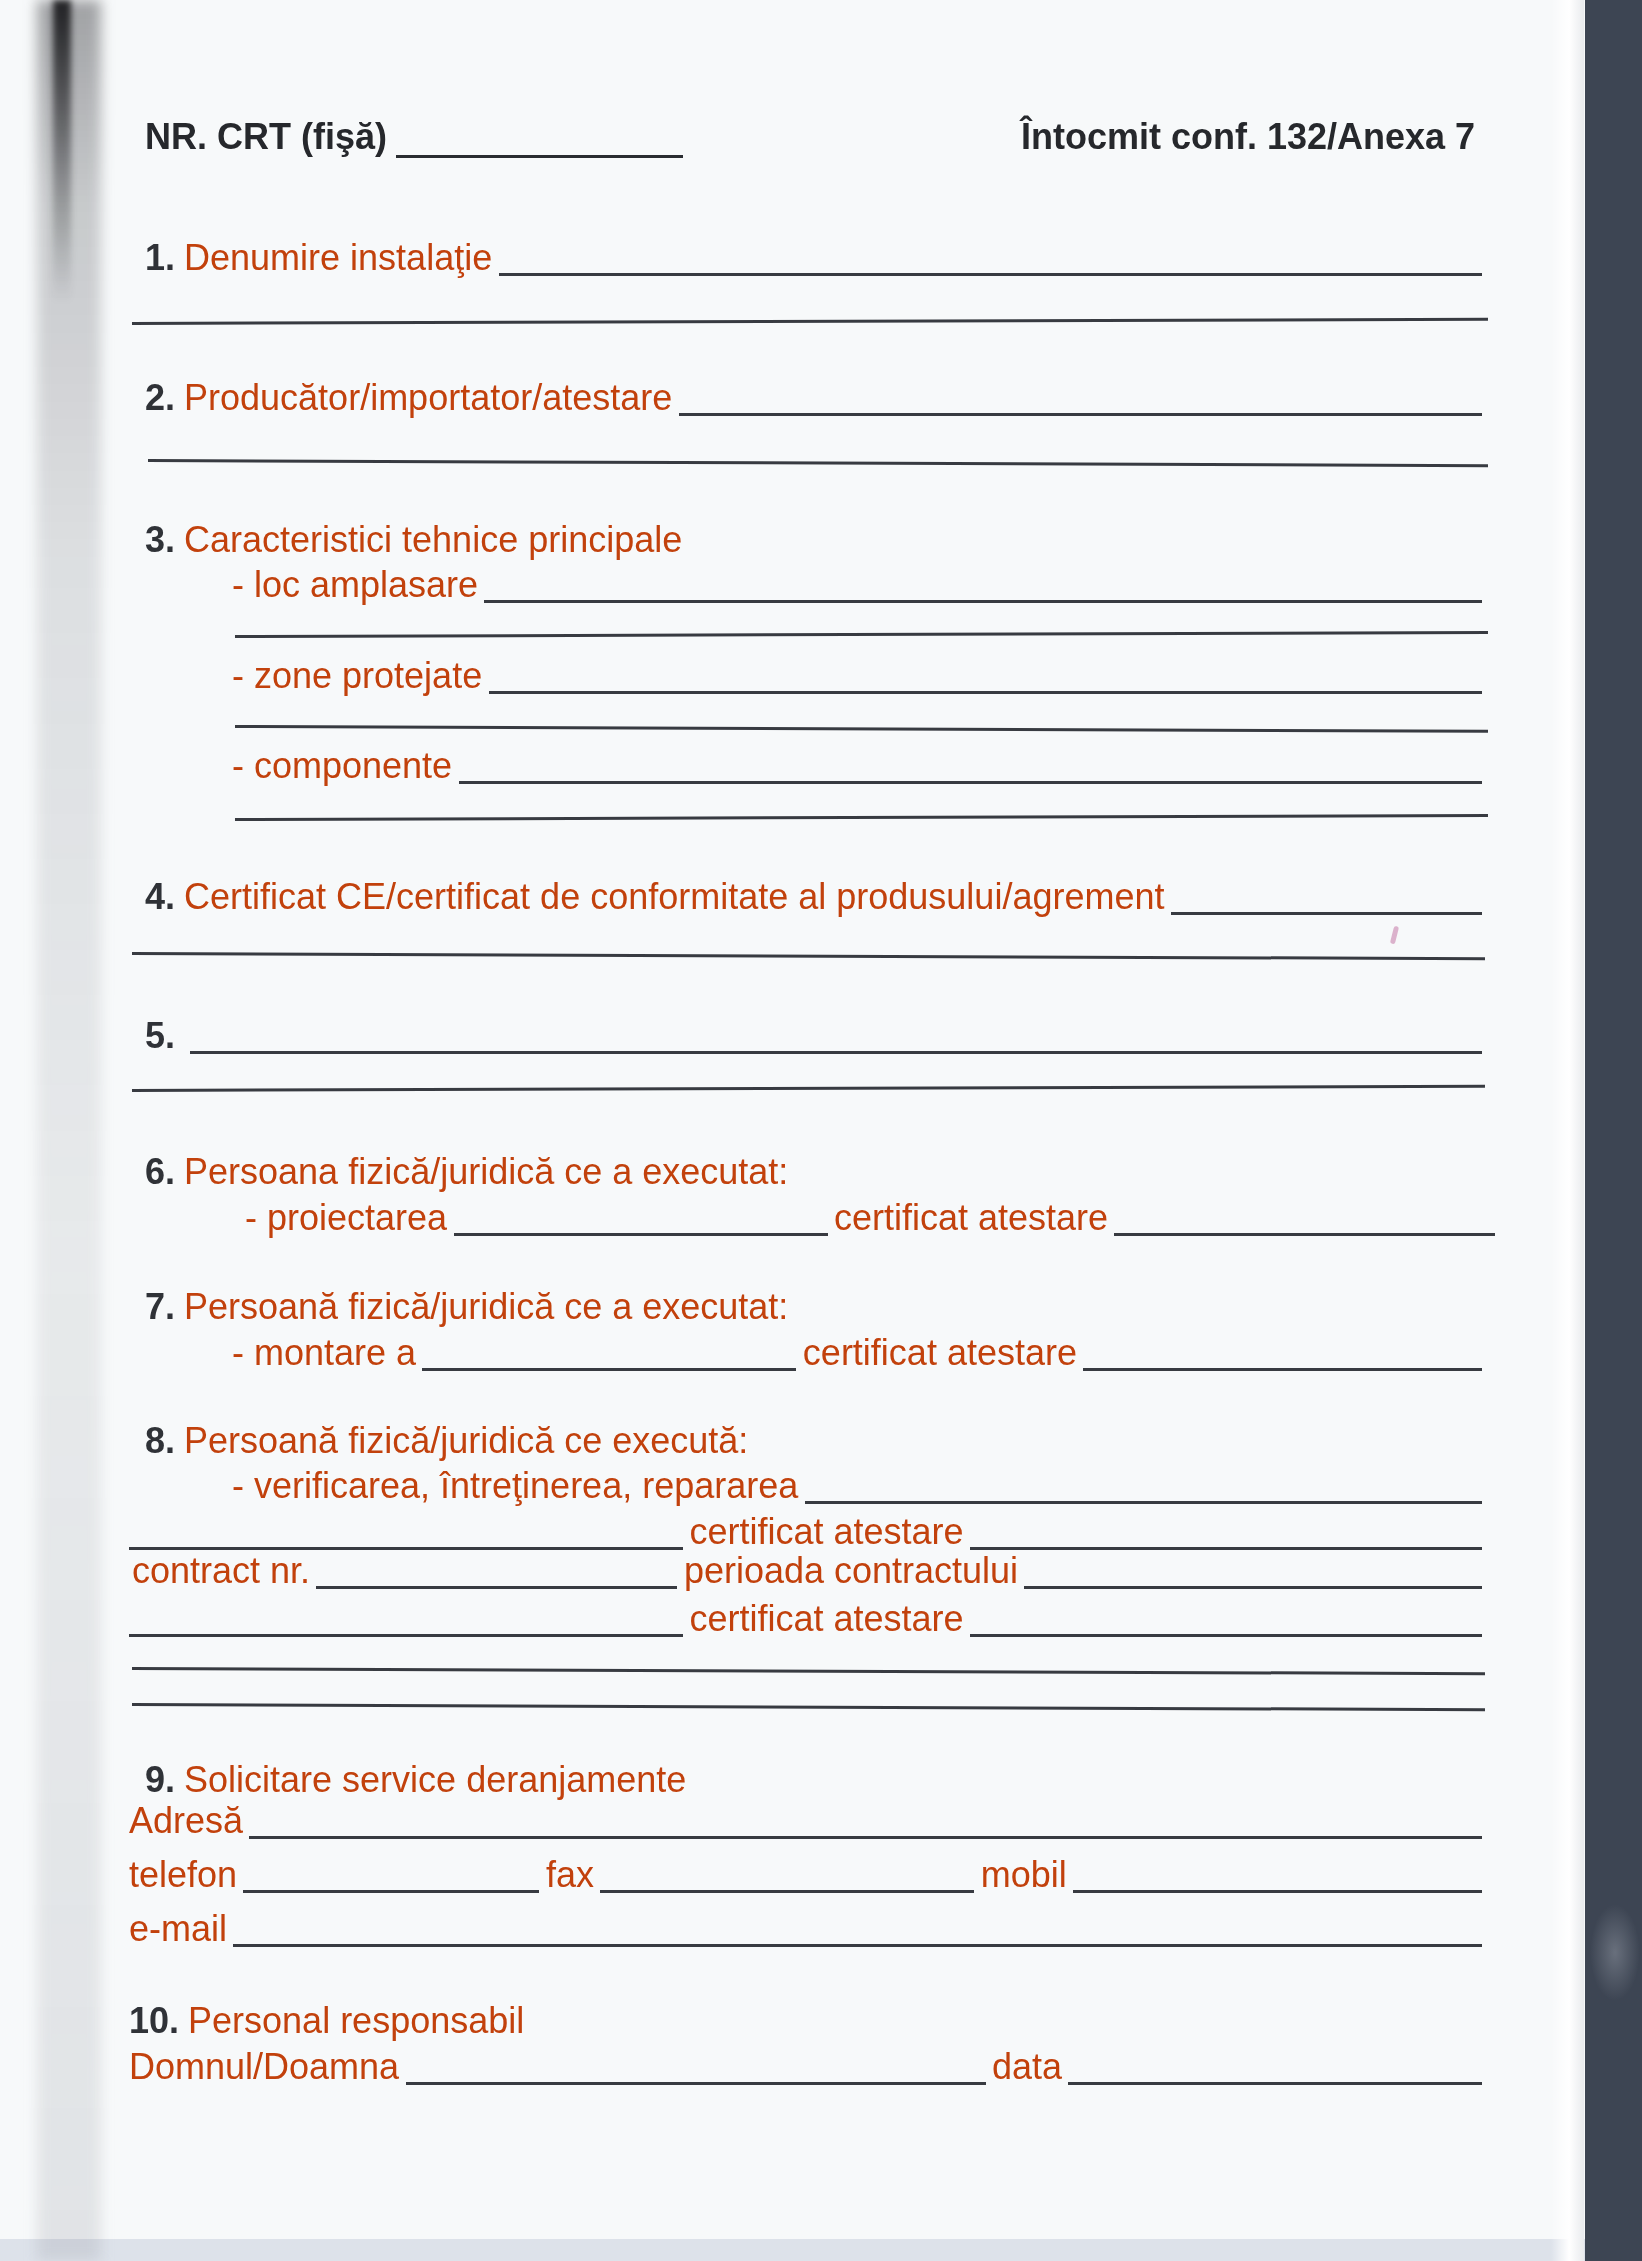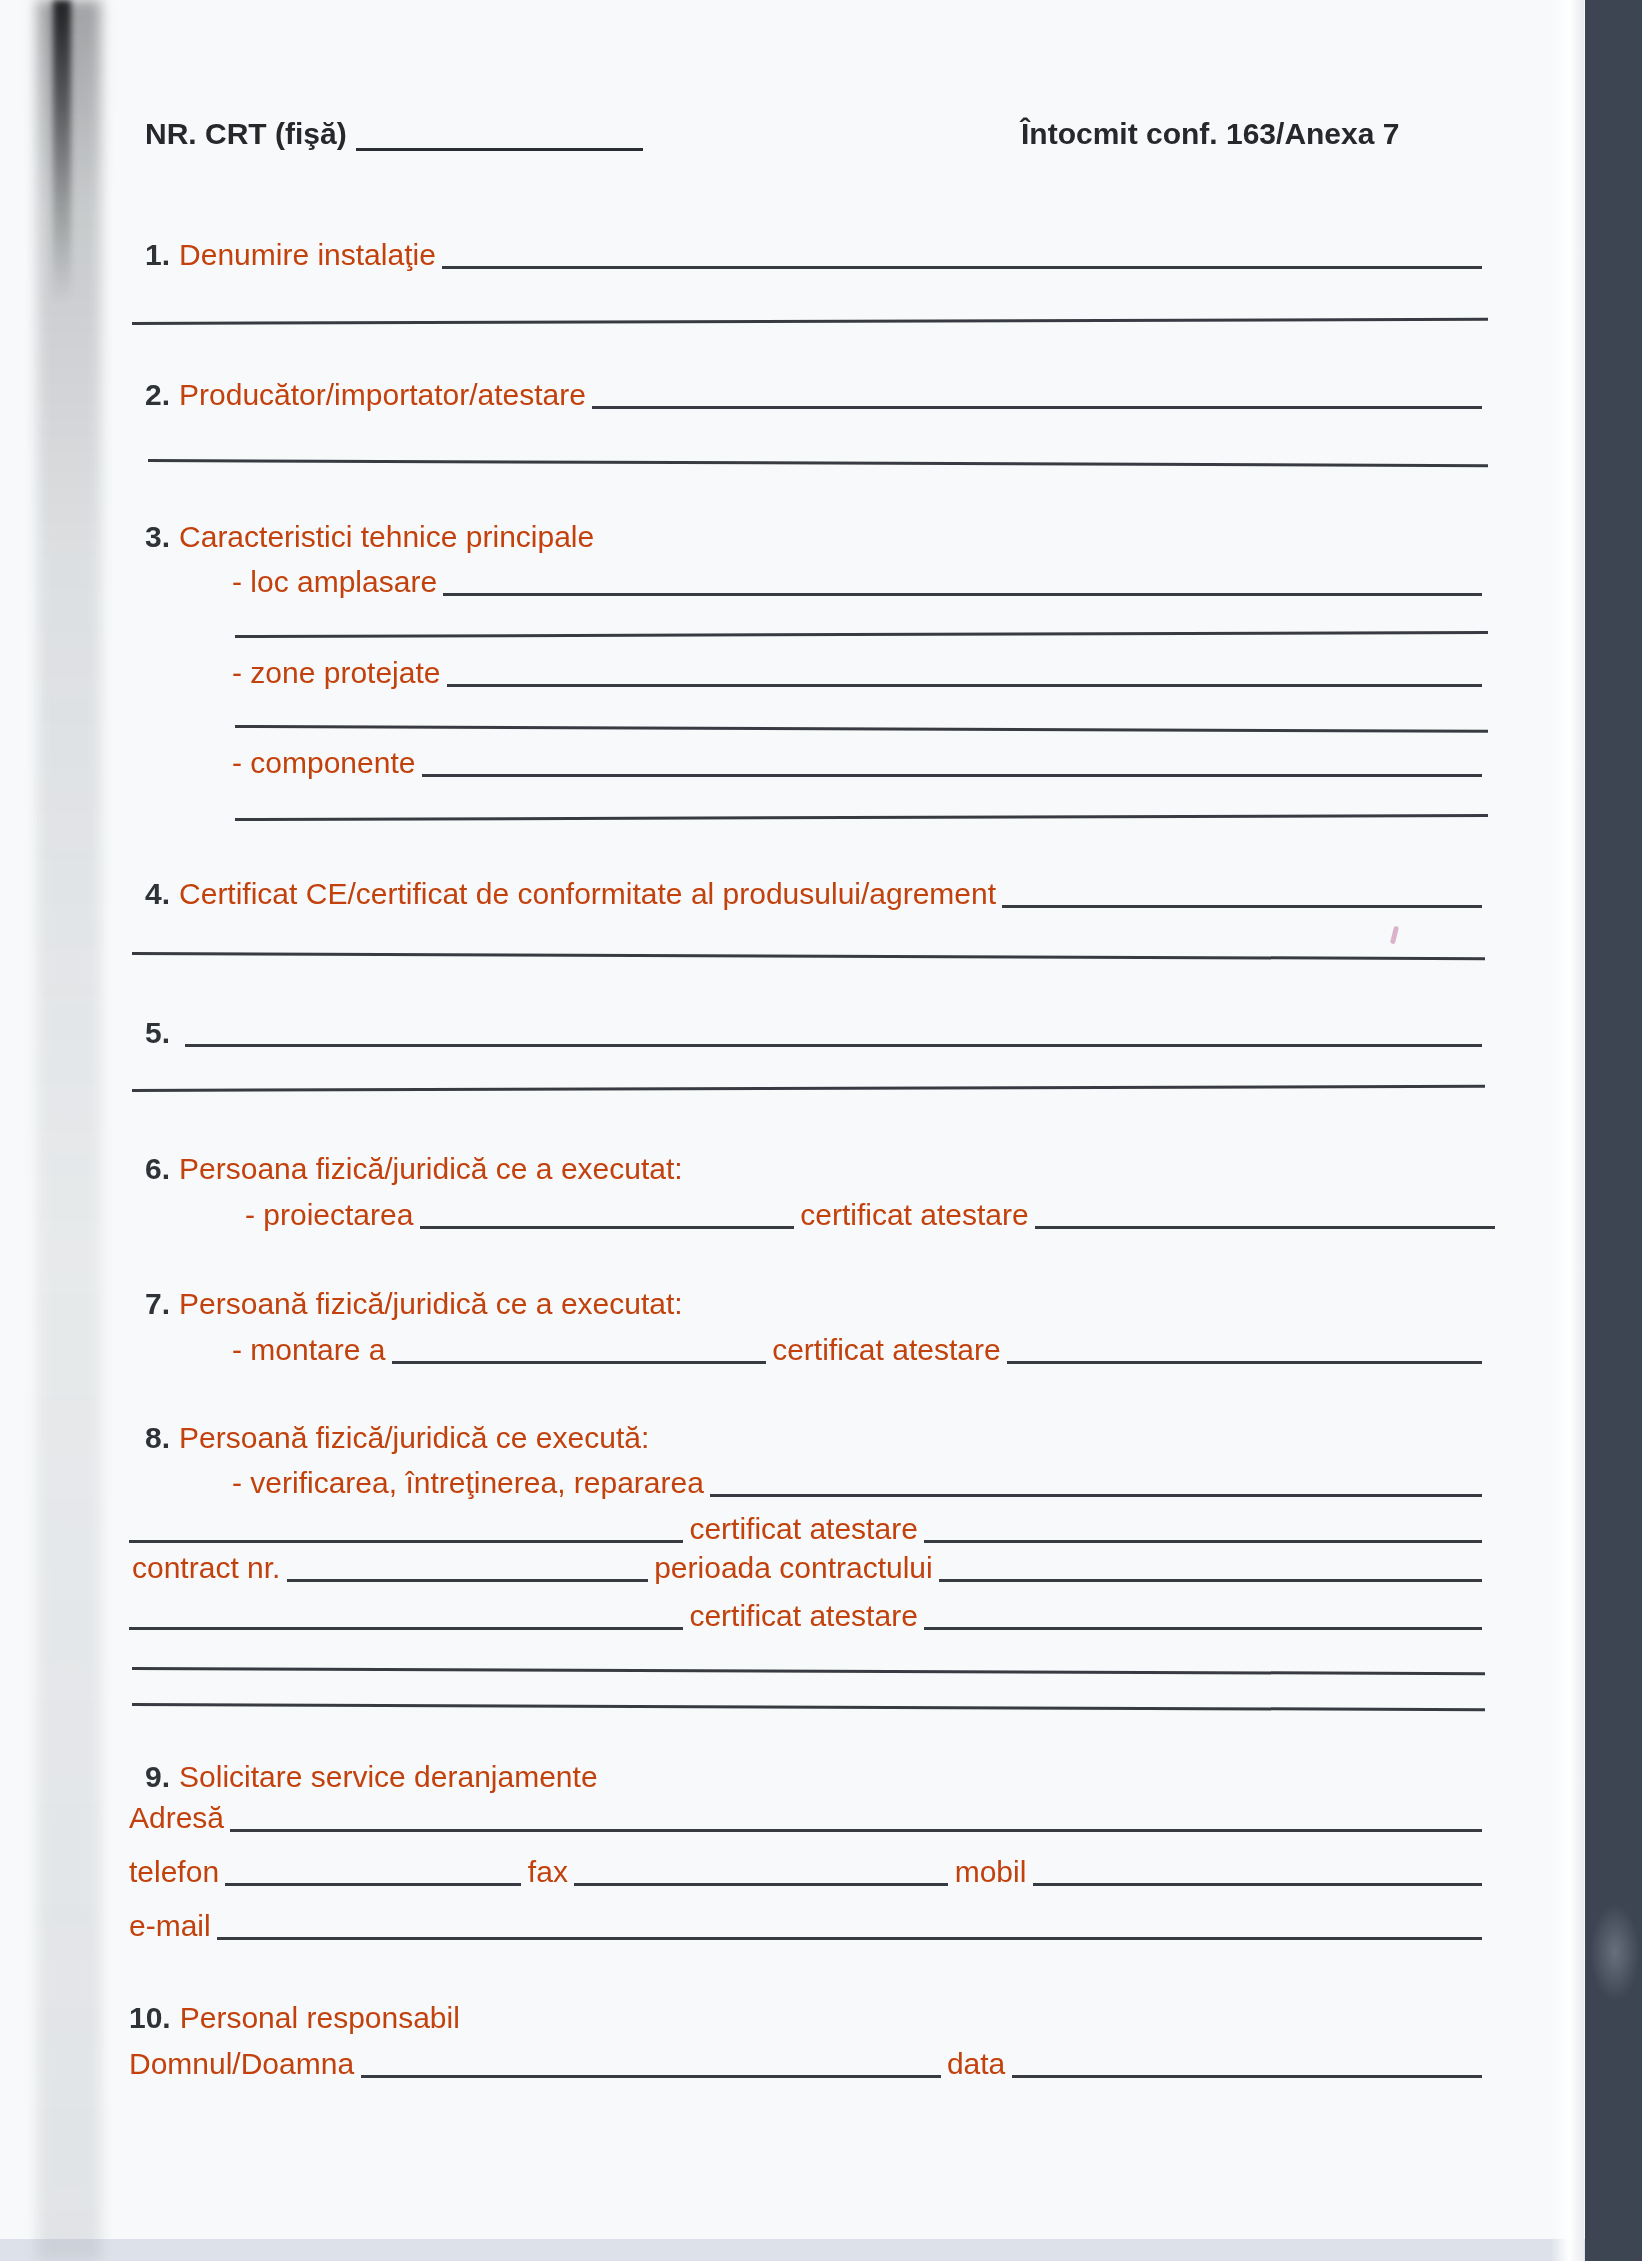--- a/index.html
+++ b/index.html
@@ -8,21 +8,21 @@
     width:1643px;height:2261px;
     background:#f7f9fa;
     overflow:hidden;
     font-family:"Liberation Sans", sans-serif;
     color:#3a3d43;
   }
   .row{
     position:absolute;
     display:flex;
     align-items:flex-end;
-    font-size:30px;
+    font-size:36px;
     line-height:1.18;
     white-space:nowrap;
     color:#3f4248;
   }
   .no{font-weight:bold;color:#2f3237;margin-right:9px;}
   .lbl{color:#c2410c;}
   .bold{font-weight:bold;color:#26282c;}
   .ln{
     border-bottom:3.2px solid #383b41;
     align-self:flex-end;
@@ -78,21 +78,21 @@
 </head>
 <body>
 
 <div class="page">
 
   <div class="row bold" style="left:145px;top:116px;">
     <span>NR. CRT (fişă)</span>
       <span class="hdr-ln"></span>
   </div>
   <div class="row bold" style="left:1021px;top:116px;">
-    <span>Întocmit conf. 163/Anexa 7</span>
+    <span>Întocmit conf. 132/Anexa 7</span>
   </div>
 
   <div class="row" style="left:145px;top:237px;width:1343px;">
     <span class="no">1.</span>
     <span class="lbl">Denumire instalaţie</span>
     <div class="ln fill"></div>
   </div>
   <div class="abs-ln t2" style="left:132px;top:322px;width:1356px;"></div>
 
   <div class="row" style="left:145px;top:377px;width:1343px;">

